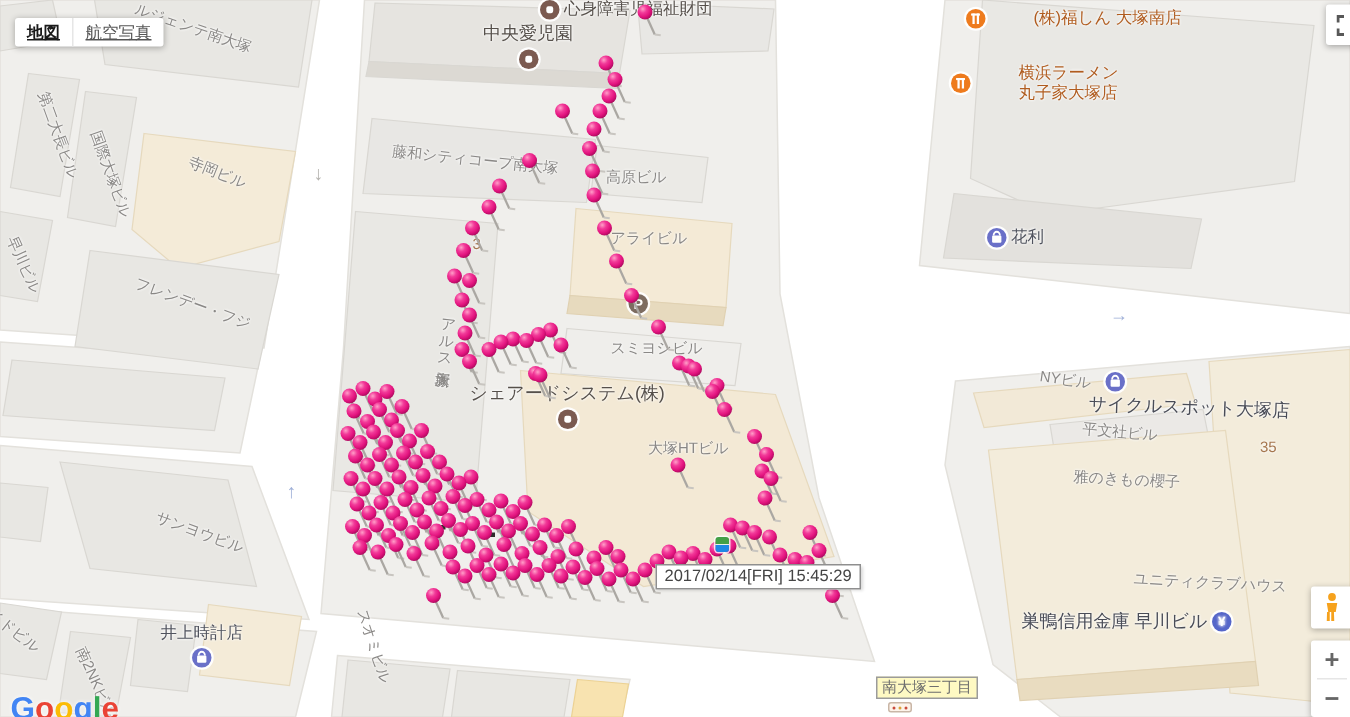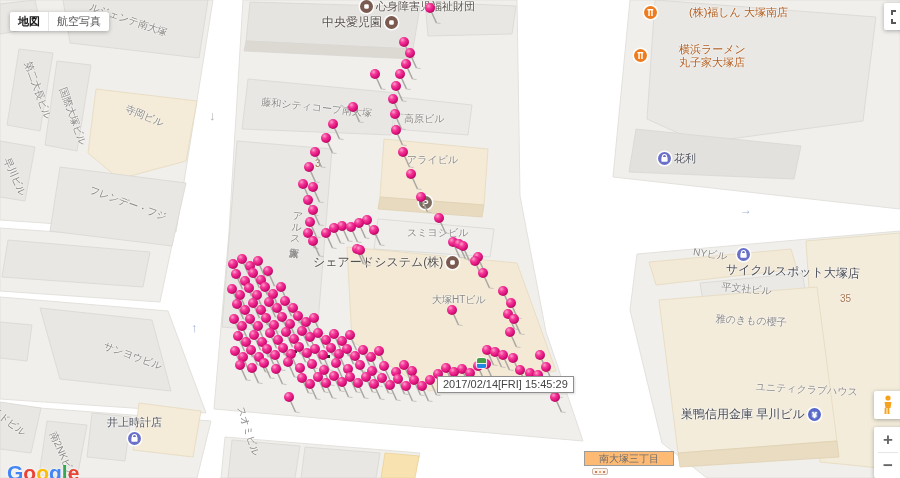--- a/index.html
+++ b/index.html
@@ -5,52 +5,52 @@
   html,body{margin:0;padding:0;background:#ddd;}
   #map-app{position:relative;width:900px;height:478px;overflow:hidden;background:#ffffff;
     font-family:"Liberation Sans","DejaVu Sans",sans-serif;}
   #map-base,#pins-svg{position:absolute;left:0;top:0;}
   #labels-layer{position:absolute;left:0;top:0;width:900px;height:478px;}
   .map-label{position:absolute;display:flex;align-items:center;gap:3px;font-size:10px;color:#8a8886;
     white-space:pre;line-height:1.15;transform-origin:0 0;text-shadow:0 0 2px #fff,0 0 2px #fff;}
   .lbl-poi{color:#50535e;font-size:11px;}
   .lbl-poi-lg{color:#494c57;font-size:12px;}
   .lbl-food{color:#b05c1f;font-size:11px;gap:32px;}
-  .lbl-civic{color:#56504b;font-size:12px;}
+  .lbl-civic{color:#56504b;font-size:12px;flex-direction:column;}
   .lbl-civic-sm{color:#56504b;font-size:11px;}
   .lbl-number{color:#a5764e;font-size:10px;}
   .lbl-vert{writing-mode:vertical-rl;}
   .poi-icon{width:13px;height:13px;border-radius:50%;display:inline-flex;align-items:center;justify-content:center;
     box-shadow:0 0 0 1.5px rgba(255,255,255,.95);flex:0 0 auto;}
   .poi-icon svg{display:block;}
   .std-icon{position:absolute;}
   
   #maptype{position:absolute;left:10px;top:12px;display:flex;background:#fff;border-radius:2px;
     box-shadow:0 1px 4px rgba(0,0,0,.3);height:19px;align-items:stretch;}
-  .mt-btn{font-size:11px;color:#565656;padding:0 8px;display:flex;align-items:center;cursor:pointer;}
+  .mt-btn{font-size:11px;color:#565656;padding:0 8px;display:flex;align-items:center;cursor:pointer;text-decoration:underline;}
   .mt-btn.active{color:#1a1a1a;font-weight:bold;}
   .mt-div{width:1px;background:#e6e6e6;}
   
   #fullscreen-btn{position:absolute;left:884px;top:3px;width:27px;height:27px;background:#fff;border-radius:2px;
     box-shadow:0 1px 4px rgba(0,0,0,.3);display:flex;align-items:center;justify-content:center;}
   
   #pegman-card{position:absolute;left:874px;top:391px;width:28px;height:28px;background:#fff;border-radius:2px;
     box-shadow:0 1px 4px rgba(0,0,0,.3);display:flex;align-items:center;justify-content:center;}
   #zoomctl{position:absolute;left:874px;top:427px;width:28px;background:#fff;border-radius:2px;
     box-shadow:0 1px 4px rgba(0,0,0,.3);display:flex;flex-direction:column;}
   .z-btn{height:25px;display:flex;align-items:center;justify-content:center;font-size:17px;color:#666;font-weight:bold;cursor:pointer;}
   .z-div{height:1px;background:#e6e6e6;margin:0 4px;}
   
   #pin-tooltip{position:absolute;left:437px;top:376px;background:#fff;border:1px solid #8f8f8f;color:#444;
     font-size:11px;padding:1px 5px 2px;white-space:nowrap;box-shadow:1px 1px 2px rgba(0,0,0,.15);}
   #tooltip-mini-icon{position:absolute;left:477px;top:358px;width:9px;height:10px;border-radius:2px;
     background:linear-gradient(180deg,#43a047 0 45%,#e8f0e8 45% 55%,#1e88e5 55% 100%);box-shadow:0 0 0 1px rgba(255,255,255,.8);}
   
-  #district-label{position:absolute;left:584px;top:451px;background:#fdba74;border:1px solid #9b9b9b;color:#6e6e6e;
-    font-size:10px;padding:0 14px;line-height:13px;}
+  #district-label{position:absolute;left:584px;top:451px;background:#fef9c3;border:1px solid #9b9b9b;color:#6e6e6e;
+    font-size:10px;padding:0 3px;line-height:13px;}
   #signal-icon{position:absolute;left:592px;top:468px;width:12px;height:5px;border-radius:2px;background:#fdf3ea;
     border:1px solid #c9b6a6;display:flex;align-items:center;justify-content:space-around;padding:0 1px;}
   #signal-icon i{width:2px;height:2px;border-radius:50%;display:block;}
   
   #google-logo{position:absolute;left:7px;top:461px;font-size:21px;font-weight:bold;letter-spacing:0;}
   #google-logo span{text-shadow:0 0 3px #fff;}
   .map-arrow{position:absolute;font-weight:bold;}
   .map-dot{position:absolute;width:4px;height:3px;background:#2e2c2a;}
 </style>
 </head>

